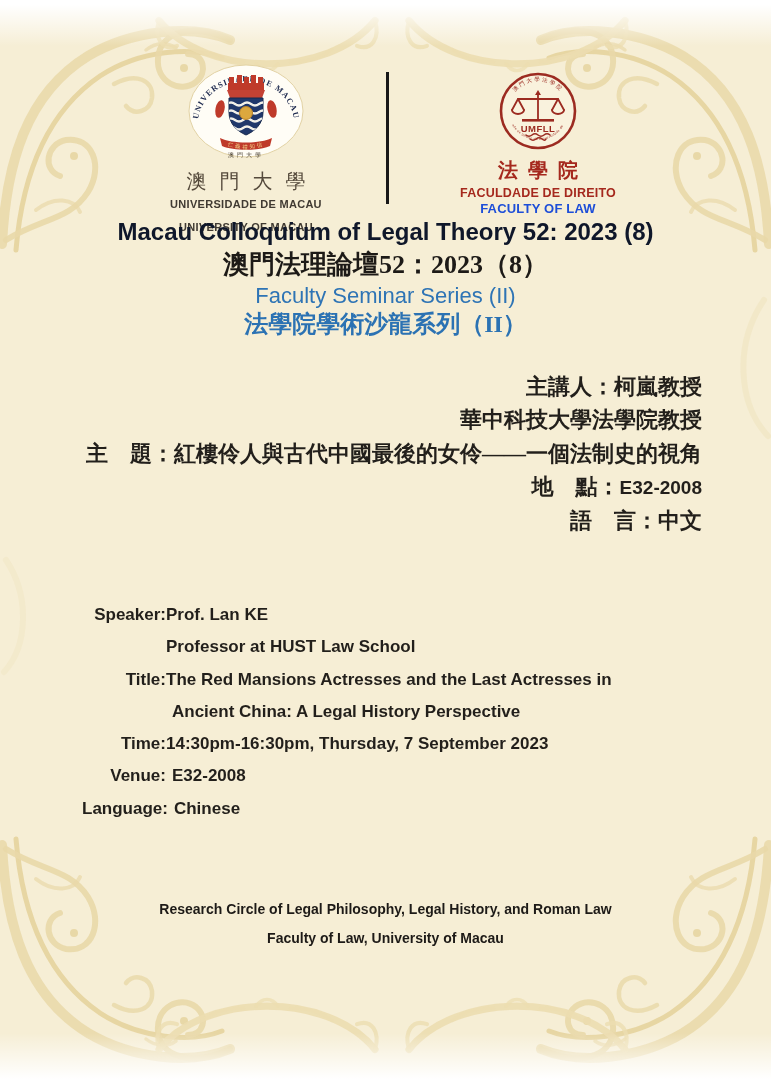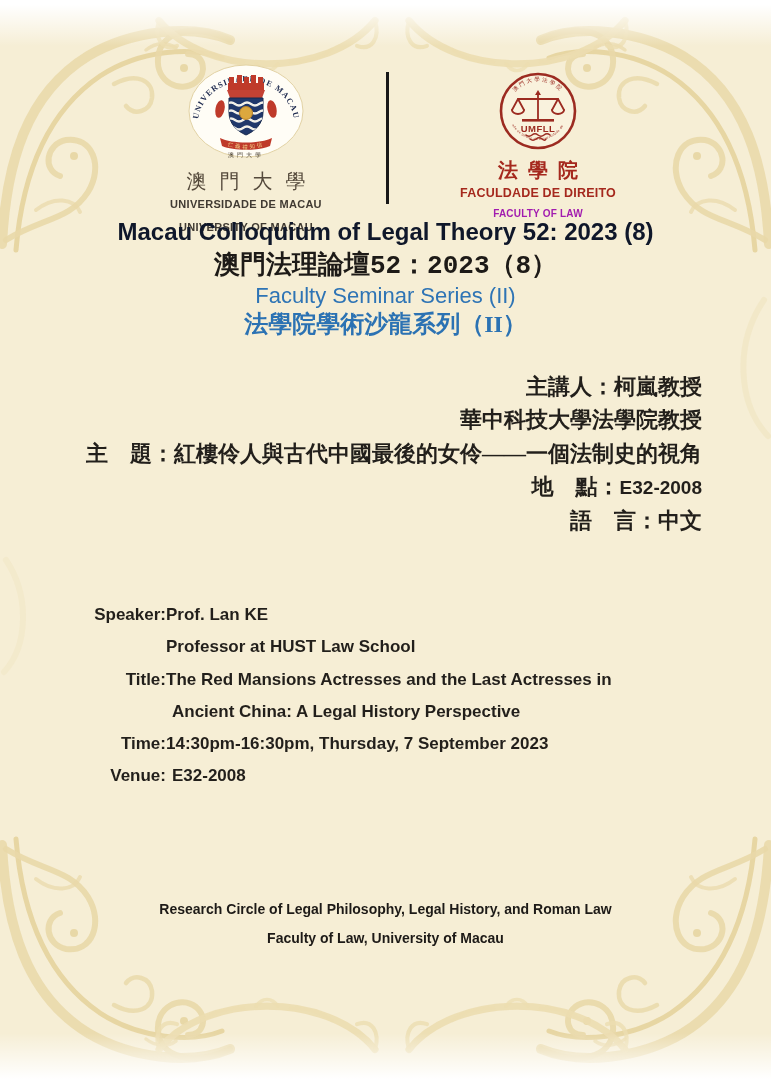--- a/index.html
+++ b/index.html
@@ -19,26 +19,26 @@
   .um-block{left:150px;top:62px;width:192px;text-align:center;}
   .um-callig{margin-top:2px;font-family:"Liberation Serif",serif;font-size:20px;
     color:#554a3c;letter-spacing:13px;text-indent:13px;}
   .um-pt{margin-top:3px;font-size:11px;font-weight:600;color:#403a32;letter-spacing:.3px;}
   .um-en{margin-top:11px;font-size:11px;font-weight:600;color:#403a32;letter-spacing:.3px;}
   .divider{left:386px;top:72px;width:3px;height:132px;background:#181818;}
   .fll-block{left:452px;top:66px;width:172px;text-align:center;}
   .fll-zh{margin-top:3px;font-family:"Liberation Serif",serif;font-size:20px;font-weight:bold;
     color:#a5281d;letter-spacing:10px;text-indent:10px;}
   .fll-pt{margin-top:2px;font-size:12.5px;font-weight:800;color:#a5281d;letter-spacing:.2px;}
-  .fll-en{margin-top:8px;font-size:10px;font-weight:800;color:#a21caf;letter-spacing:.2px;}
+  .fll-en{margin-top:1px;font-size:13px;font-weight:800;color:#1d4ed8;letter-spacing:.2px;}
 
   
   .title-en{left:0;top:218px;width:100%;text-align:center;font-size:24px;font-weight:bold;color:#0f172a;}
   .title-zh{left:0;top:247px;width:100%;text-align:center;font-size:26px;font-weight:bold;color:#1d1a17;
-    font-family:Liberation Mono, monospace;}
+    font-family:Liberation Serif, serif;}
   .series-en{left:0;top:283px;width:100%;text-align:center;font-size:22px;font-weight:400;color:#2e74b5;}
   .series-zh{left:0;top:308px;width:100%;text-align:center;font-size:24px;font-weight:bold;color:#2b72b3;
     font-family:"Liberation Serif",serif;}
 
   
   .zh-details{left:82px;top:372px;width:620px;font-family:"Liberation Serif",serif;}
   .zrow{height:33.4px;font-size:22px;font-weight:bold;color:#221f1b;white-space:nowrap;}
   .zlabel{display:inline-block;width:66px;}
   .zcolon{display:inline-block;}
   .zindent{padding-left:70px;}
@@ -216,20 +216,24 @@
       <span class="ind6">Ancient China: A Legal History Perspective</span>
     </div>
     <div class="erow">
       <span class="elabel">Time:</span>
       <span>14:30pm-16:30pm, Thursday, 7 September 2023</span>
     </div>
     <div class="erow">
       <span class="elabel">Venue:</span>
       <span class="ind6">E32-2008</span>
     </div>
+    <div class="erow">
+      <span class="elabel">Language:</span>
+      <span class="ind6">Chinese</span>
+    </div>
   </div>
 
   <div class="abs footer1">Research Circle of Legal Philosophy, Legal History, and Roman Law</div>
   <div class="abs footer2">Faculty of Law, University of Macau</div>
 
   <div class="fade fade-top"></div>
   <div class="fade fade-bottom"></div>
 </div>
 
 </body></html>

